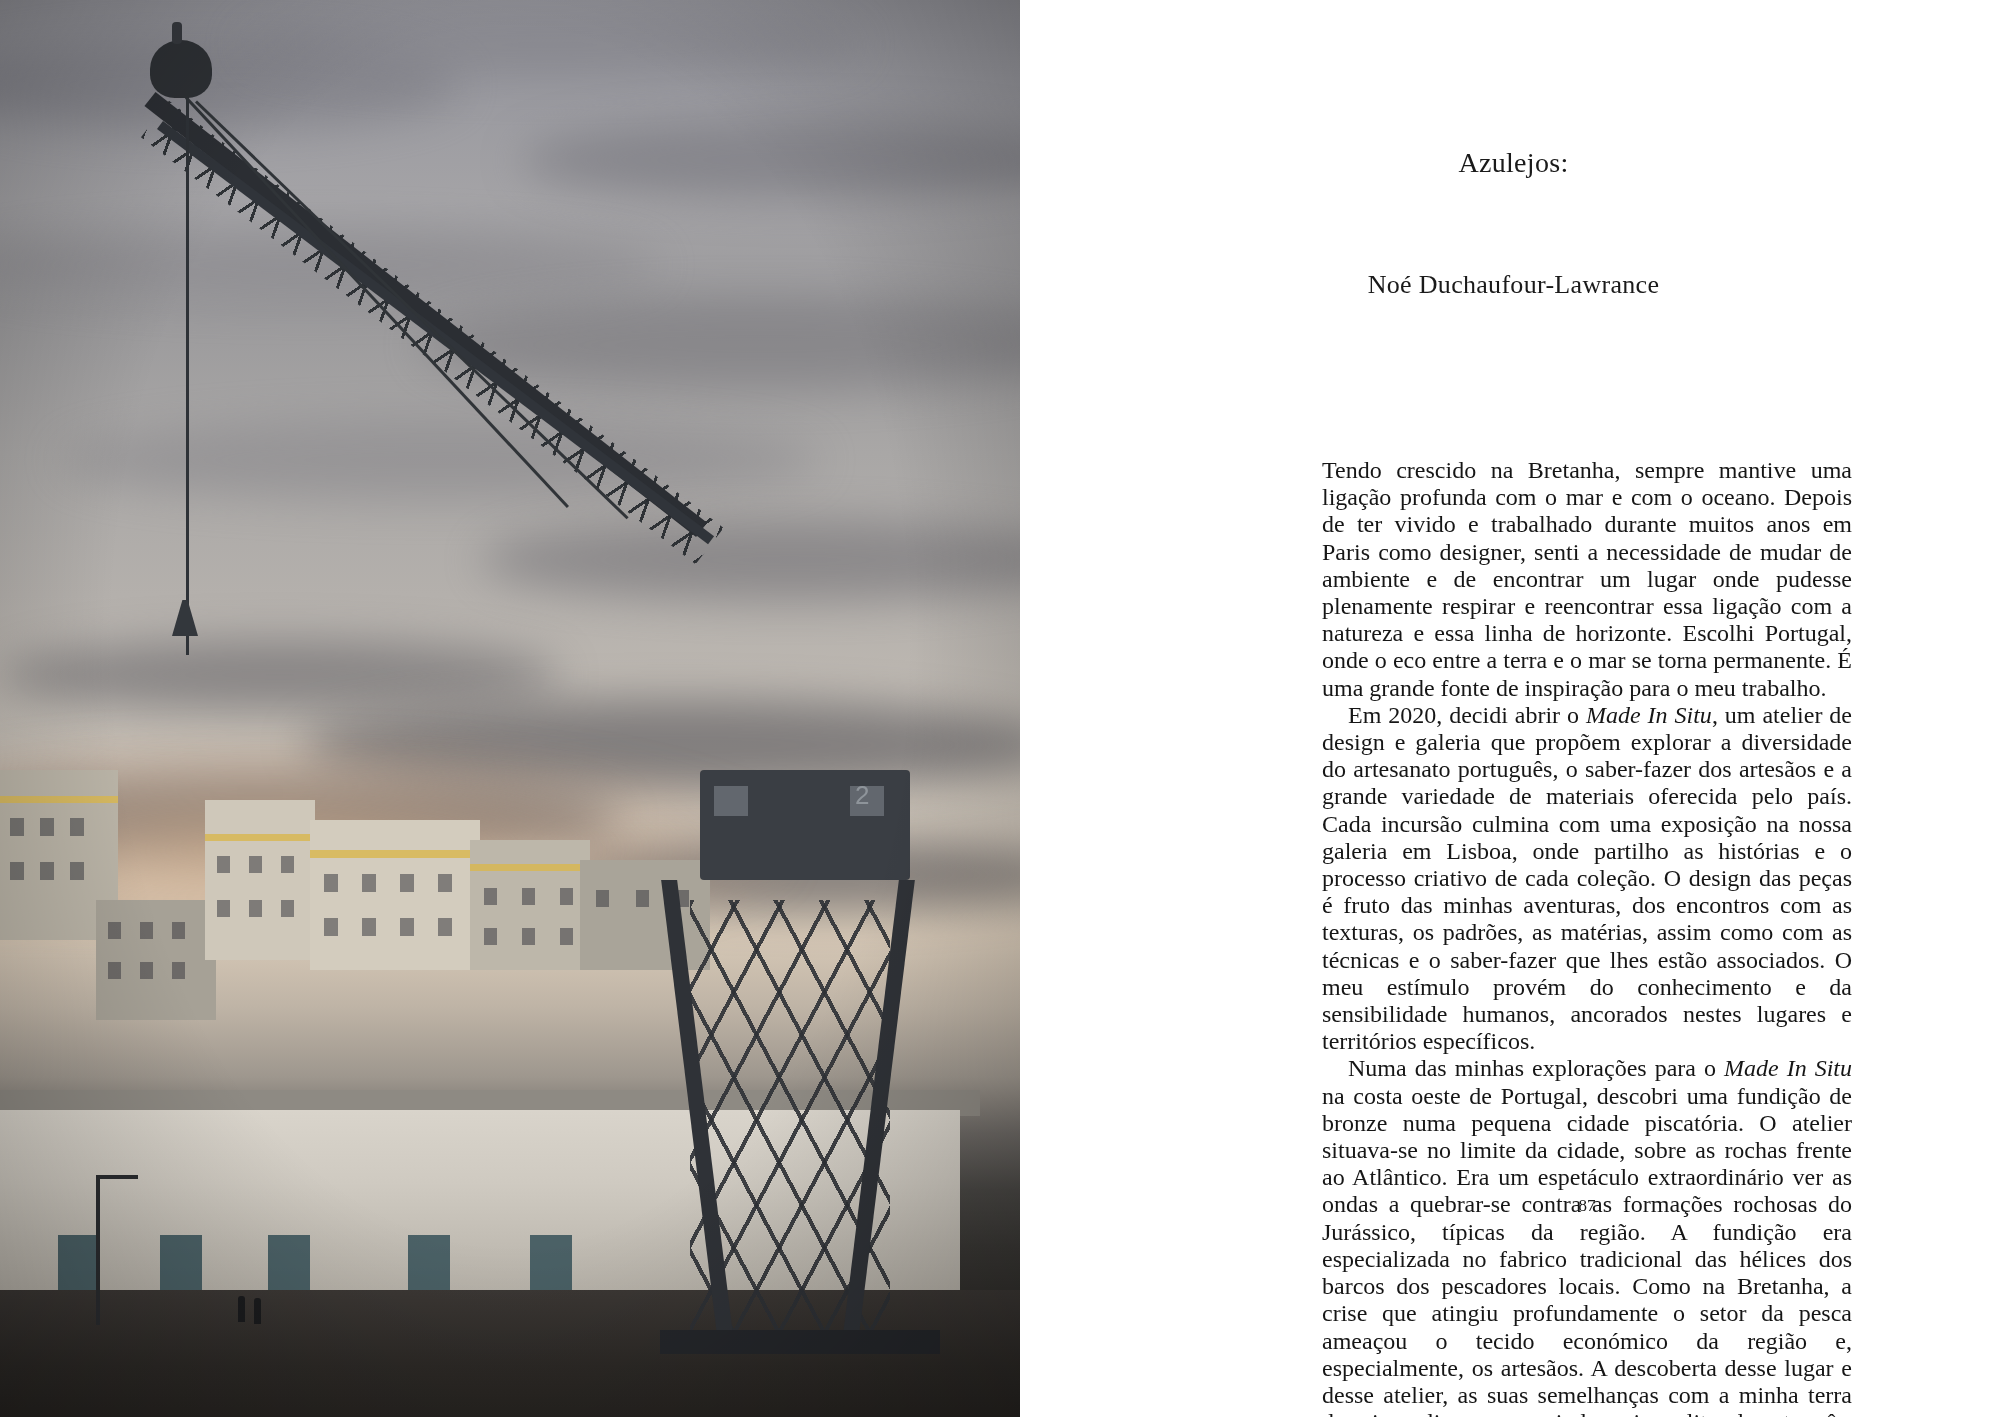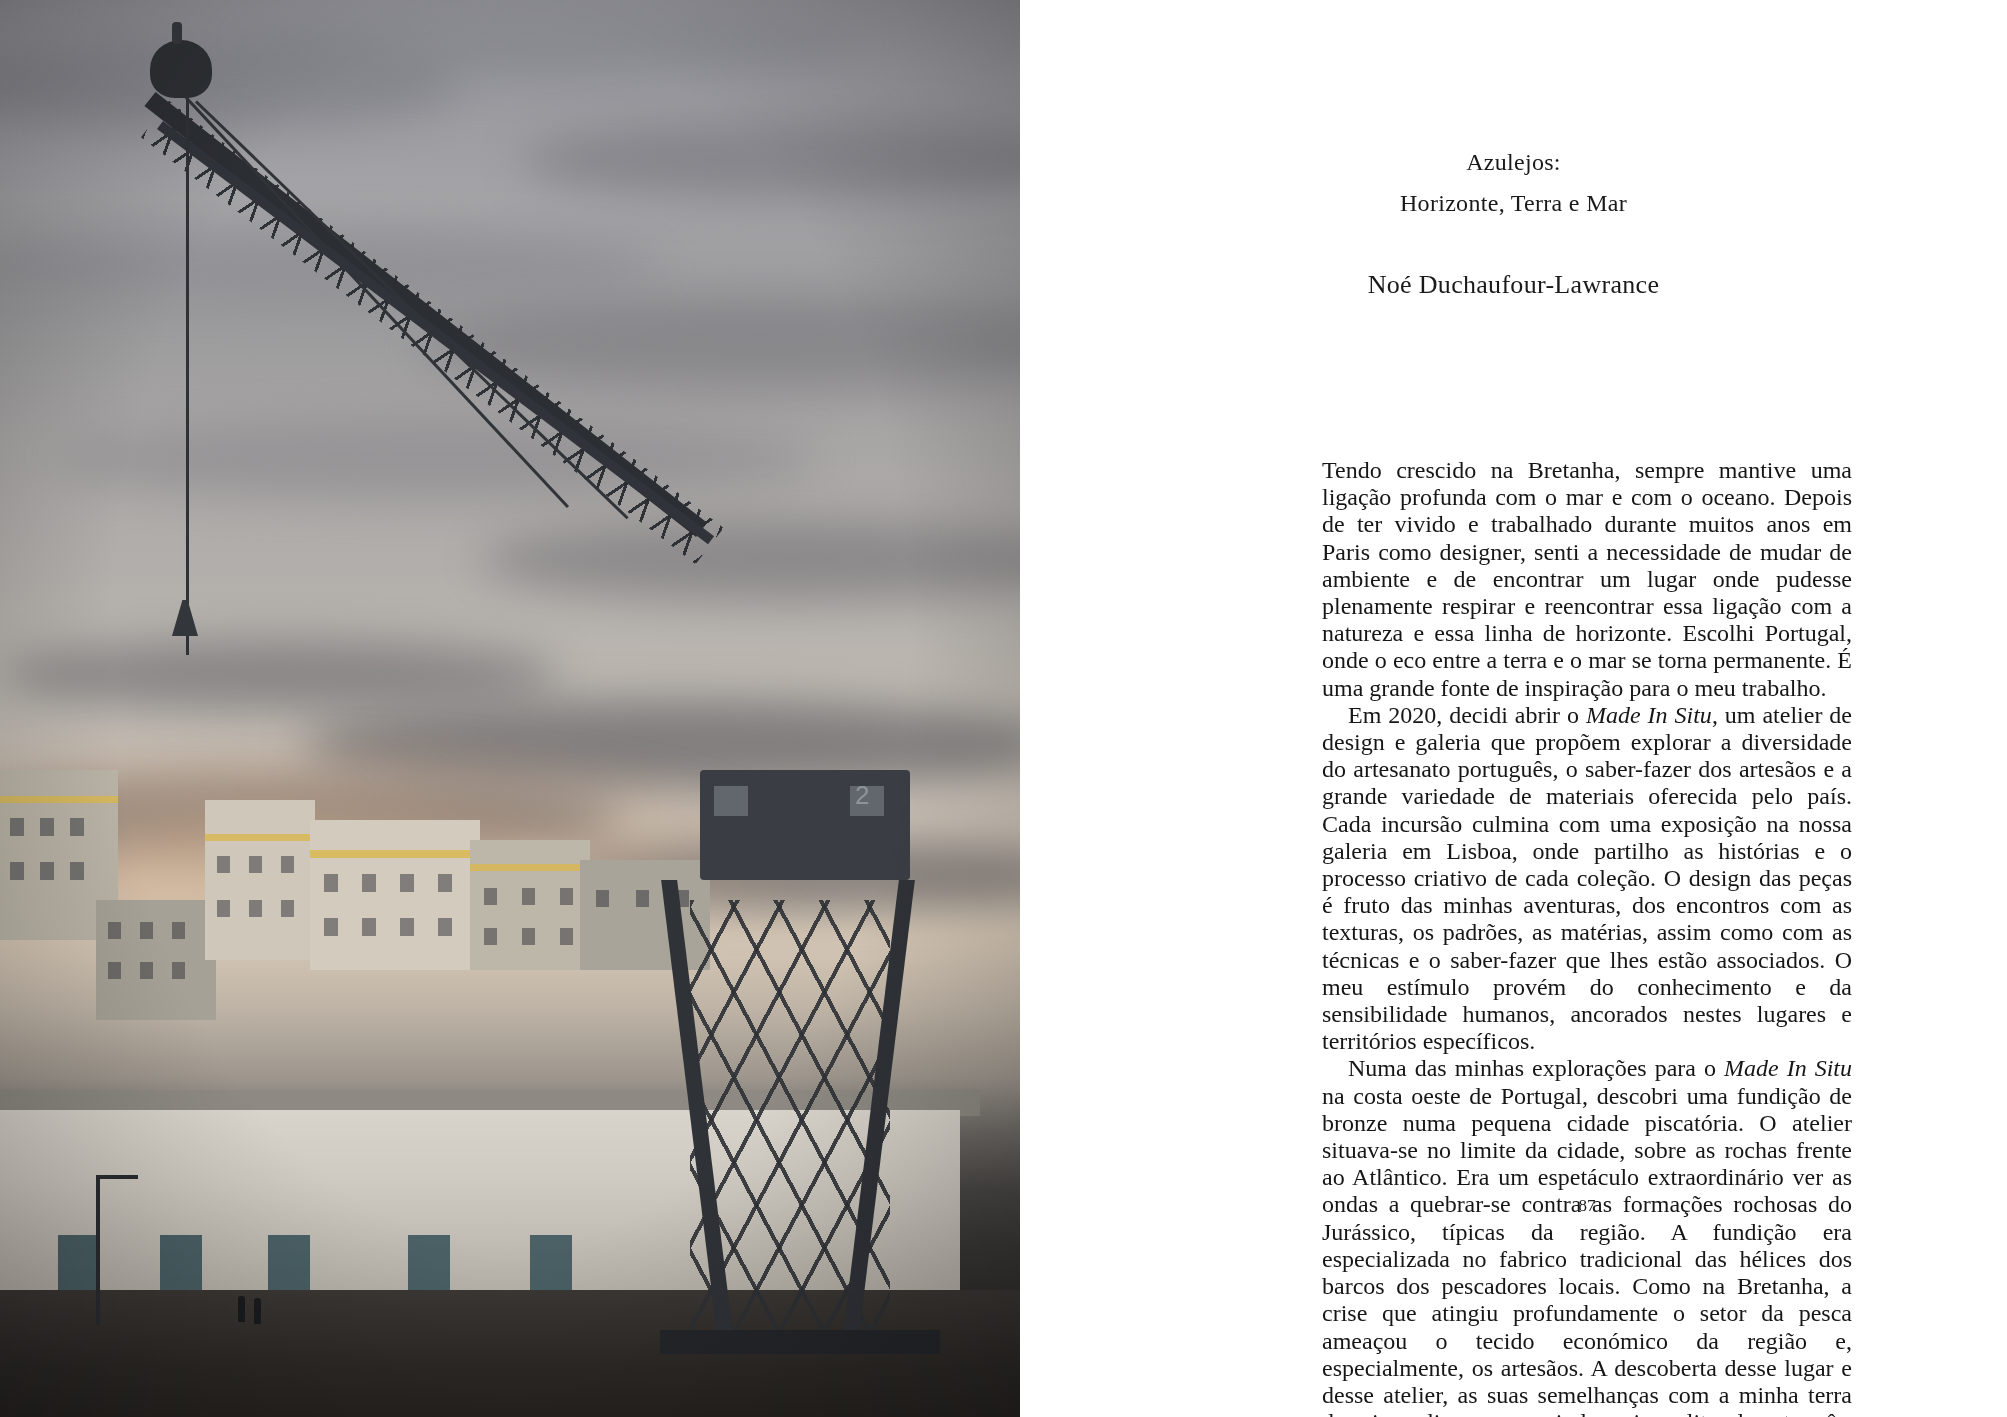--- a/index.html
+++ b/index.html
@@ -279,21 +279,21 @@
   }
   .title-block {
     position: absolute;
     left: 0;
     top: 142px;
     width: 987px;
     text-align: center;
     color: #1a1a1a;
   }
   .title-line {
-    font-size: 24px;
+    font-size: 28px;
     line-height: 41px;
     letter-spacing: .3px;
   }
   .author {
     position: absolute;
     left: 0;
     top: 270px;
     width: 987px;
     text-align: center;
     font-size: 26px;
@@ -432,21 +432,20 @@
     <div class="lamp" style="left:96px; top:1175px; height:4px; width:42px;"></div>
     <div class="person" style="left:238px; top:1296px;"></div>
     <div class="person" style="left:254px; top:1298px;"></div>
 
     <div class="vignette"></div>
   </div>
 
   <div class="text-page">
     <div class="title-block">
       <div class="title-line">Azulejos:</div>
-      <div class="title-line">Horizonte, Terra e Mar</div>
     </div>
 
     <div class="author">Noé Duchaufour-Lawrance</div>
 
     <div class="body">
       <p>Tendo crescido na Bretanha, sempre mantive uma ligação profunda com o mar e com o oceano. Depois de ter vivido e trabalhado durante muitos anos em Paris como designer, senti a necessidade de mudar de ambiente e de encontrar um lugar onde pudesse plenamente respirar e reencontrar essa ligação com a natureza e essa linha de horizonte. Escolhi Portugal, onde o eco entre a terra e o mar se torna permanente. É uma grande fonte de inspiração para o meu trabalho.</p>
       <p>Em 2020, decidi abrir o <i>Made In Situ</i>, um atelier de design e galeria que propõem explorar a diversidade do artesanato português, o saber-fazer dos artesãos e a grande variedade de materiais oferecida pelo país. Cada incursão culmina com uma exposição na nossa galeria em Lisboa, onde partilho as histórias e o processo criativo de cada coleção. O design das peças é fruto das minhas aventuras, dos encontros com as texturas, os padrões, as matérias, assim como com as técnicas e o saber-fazer que lhes estão associados. O meu estímulo provém do conhecimento e da sensibilidade humanos, ancorados nestes lugares e territórios específicos.</p>
       <p>Numa das minhas explorações para o <i>Made In Situ</i> na costa oeste de Portugal, descobri uma fundição de bronze numa pequena cidade piscatória. O atelier situava-se no limite da cidade, sobre as rochas frente ao Atlântico. Era um espetáculo extraordinário ver as ondas a quebrar-se contra as formações rochosas do Jurássico, típicas da região. A fundição era especializada no fabrico tradicional das hélices dos barcos dos pescadores locais. Como na Bretanha, a crise que atingiu profundamente o setor da pesca ameaçou o tecido económico da região e, especialmente, os artesãos. A descoberta desse lugar e desse atelier, as suas semelhanças com a minha terra de origem ligaram-me ainda mais ao litoral português. Aliás, a geografia deste país é muito específica, ancorada na ponta extrema do continente europeu, com o olhar sempre virado para o mar, contemplando o horizonte.</p>
     </div>
 

